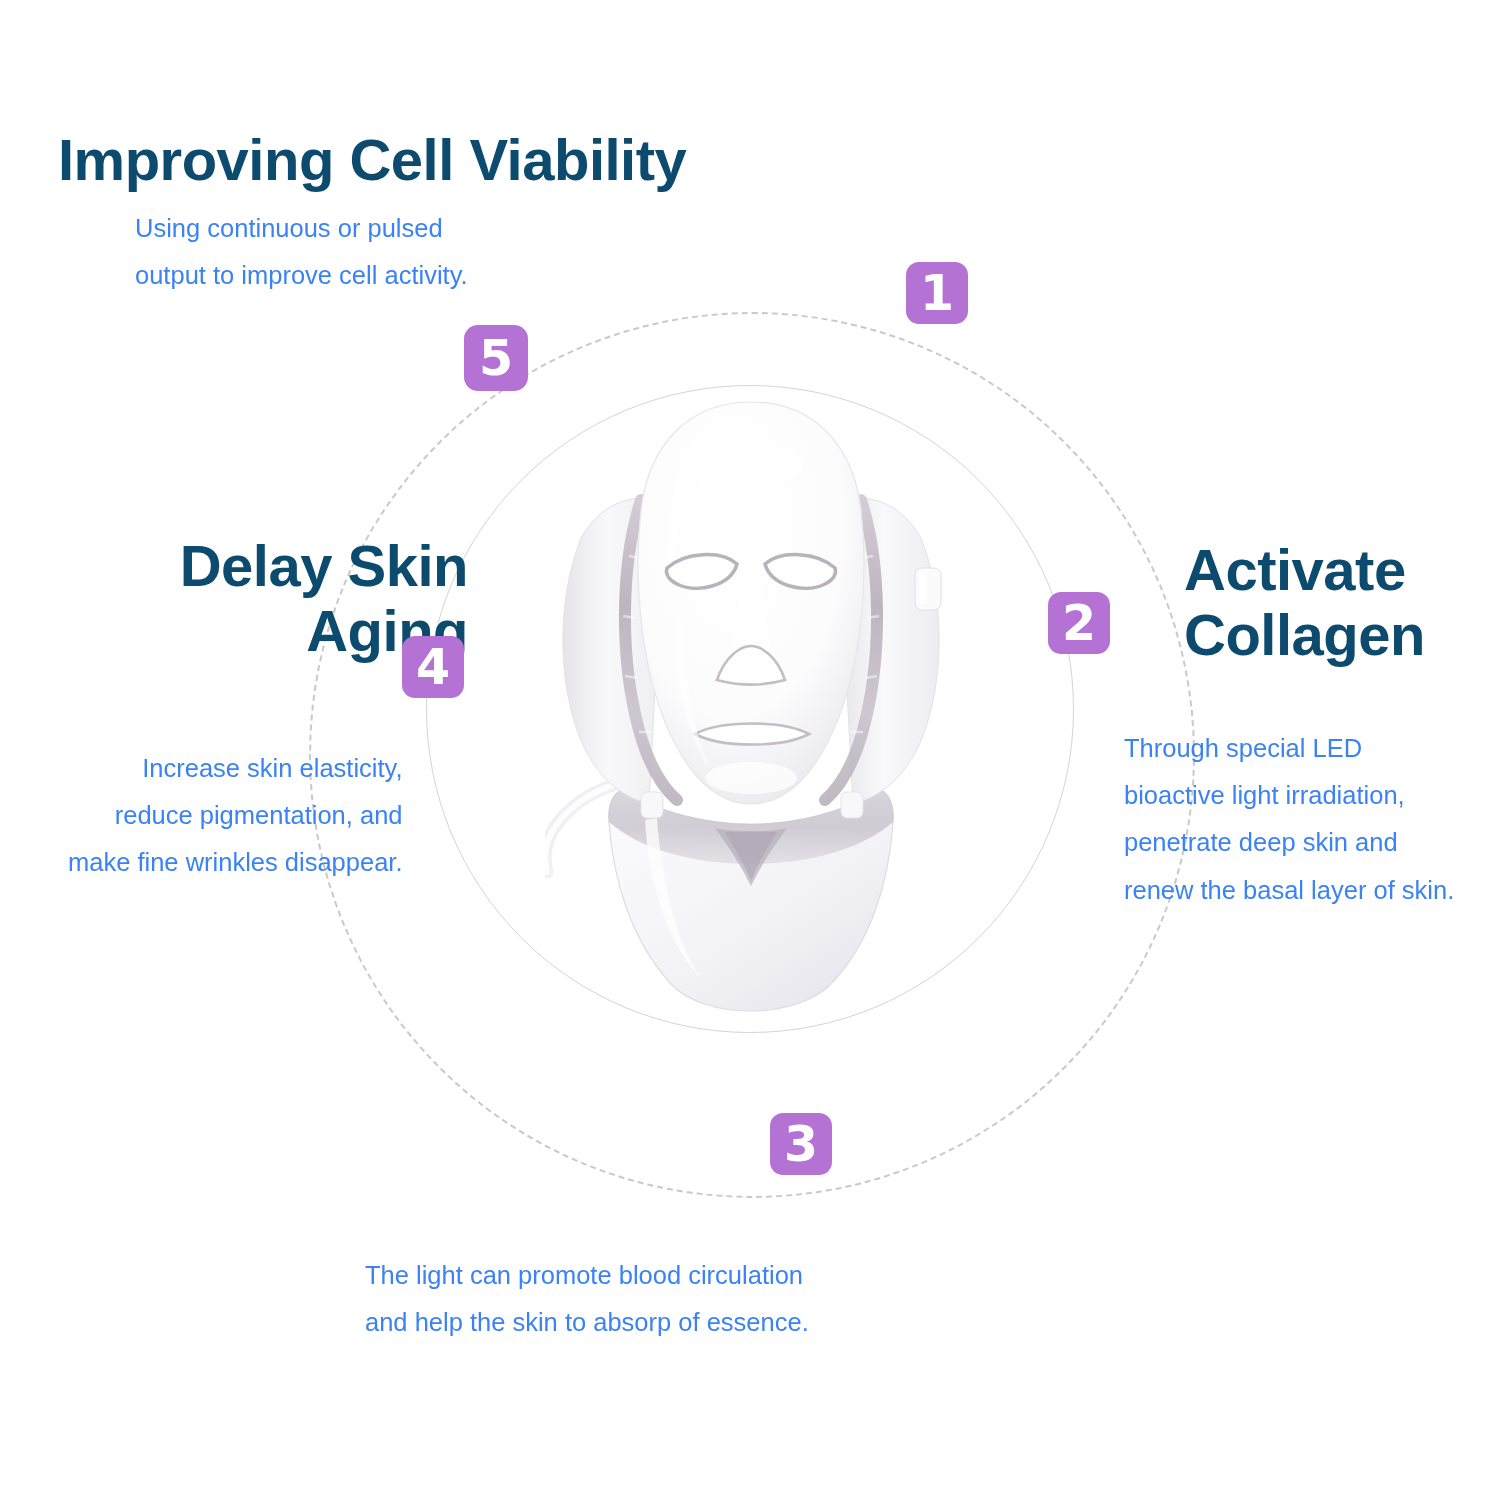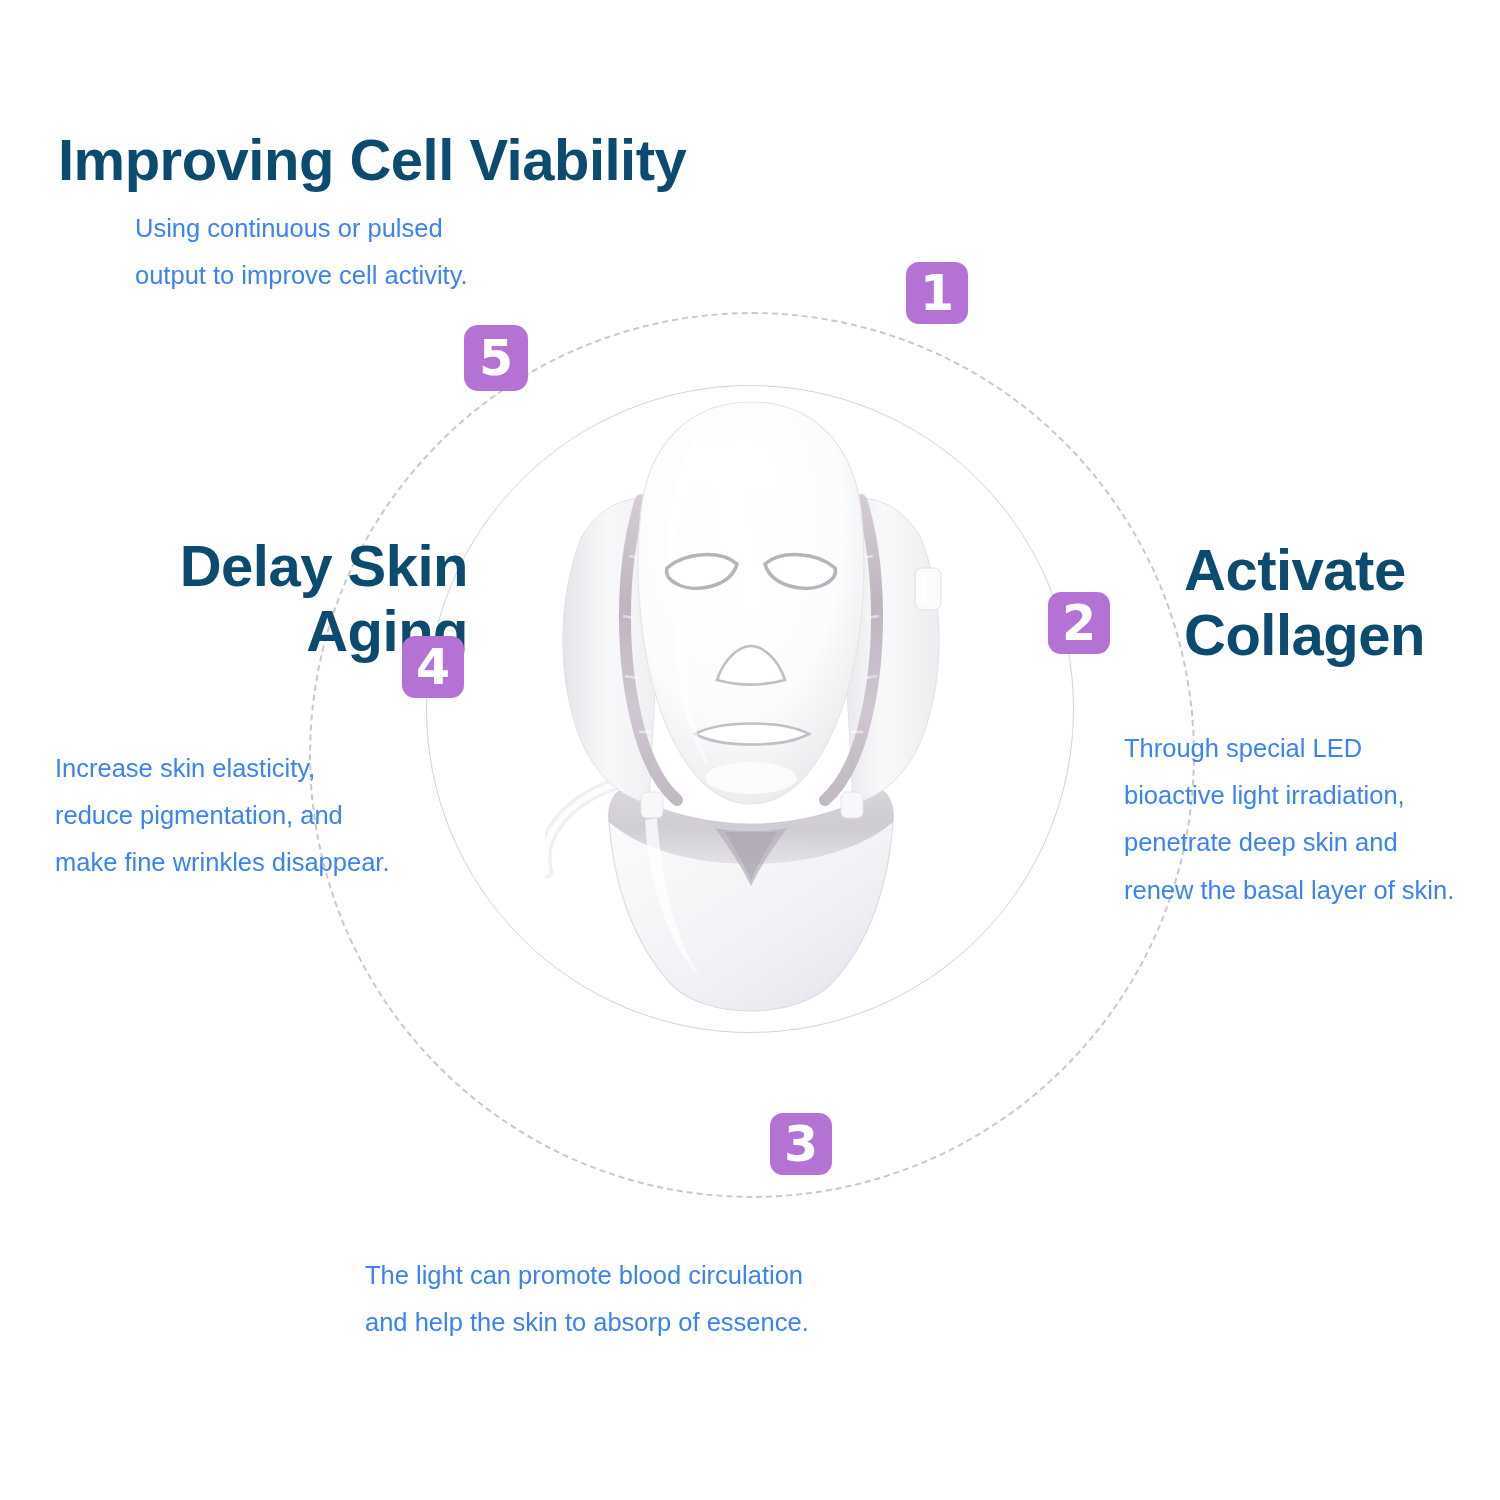--- a/index.html
+++ b/index.html
@@ -66,21 +66,21 @@
 
   #blk-1-title{left:826px;top:152px;}
   #blk-1-body {left:1008px;top:238px;}
   #badge-1{left:906px;top:262px;}
 
   #blk-2-title{left:1160px;top:538px;margin-left:24px;}
   #blk-2-body {left:1124px;top:725px;}
   #badge-2{left:1048px;top:592px;}
 
   #blk-4-title{left:150px;top:534px;text-align:right;width:318px;}
-  #blk-4-body {left:55px;top:745px;}
+  #blk-4-body {left:68px;top:745px;text-align:right;}
   #badge-4{left:402px;top:636px;}
 
   #blk-3-title{left:330px;top:1108px;}
   #blk-3-body {left:365px;top:1252px;}
   #badge-3{left:770px;top:1113px;}
 
   
   #product{
     position:absolute;left:545px;top:380px;width:420px;height:640px;
     z-index:4;

